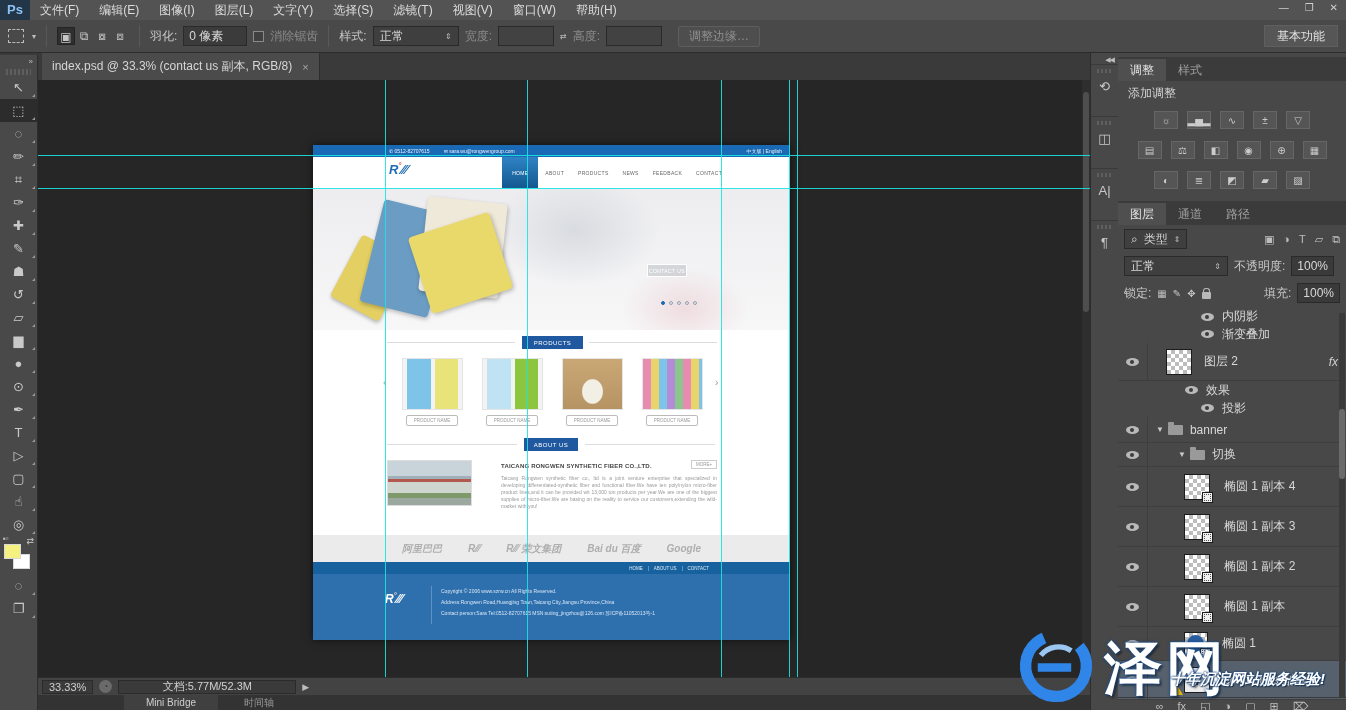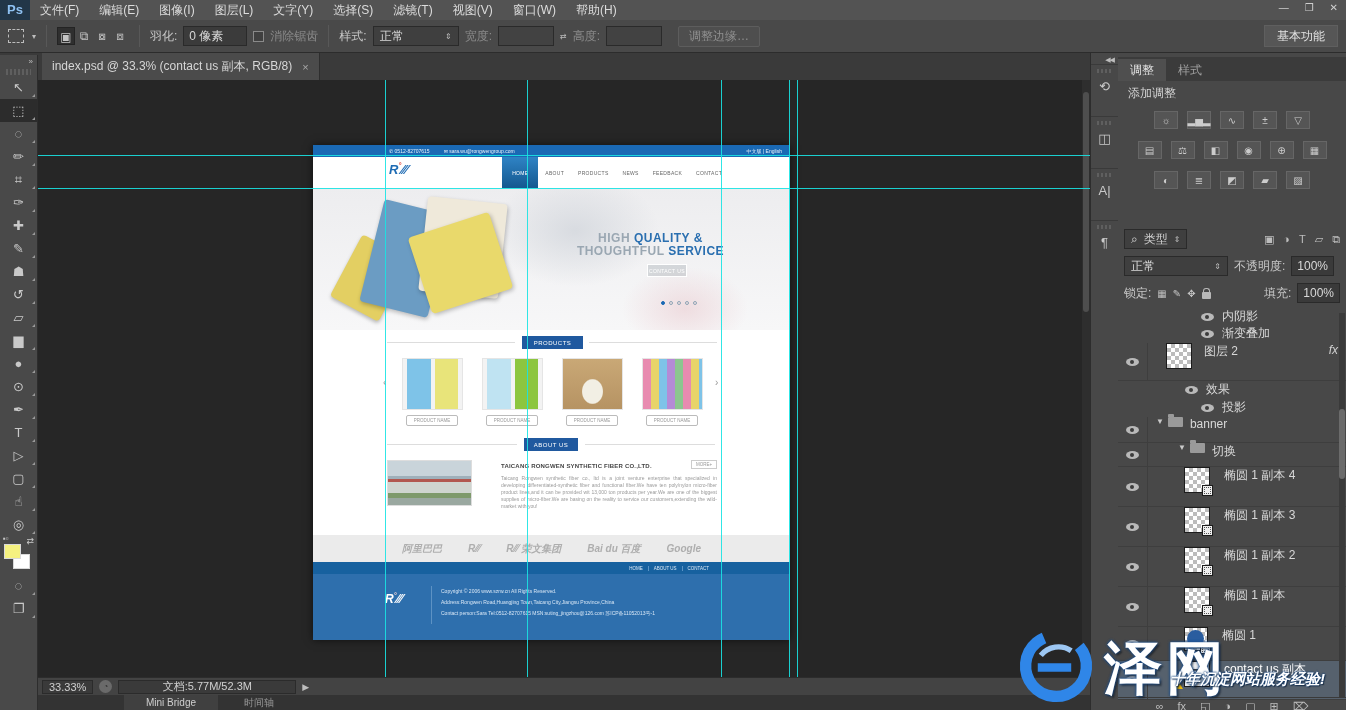--- a/index.html
+++ b/index.html
@@ -136,21 +136,21 @@
            gap:6px;padding:0 6px;font-size:12px;color:#d0d0d0;}
   .fic{color:#bdbdbd;font-size:11px;}
   .blendrow{position:absolute;left:6px;top:203px;width:216px;display:flex;align-items:center;gap:6px;font-size:12px;}
   .lockrow{position:absolute;left:6px;top:230px;width:216px;display:flex;align-items:center;gap:6px;font-size:12px;}
   .valbox{height:20px;background:#3a3a3a;border:1px solid #2a2a2a;display:flex;align-items:center;padding:0 5px;color:#d8d8d8;}
   .lockic{color:#c2c2c2;font-size:10px;}
   .locksh{width:9px;height:7px;background:#b8b8b8;position:relative;margin-top:4px;border-radius:1px;}
   .locksh::before{content:"";position:absolute;top:-4px;left:1px;width:5px;height:4px;
       border:1.5px solid #b8b8b8;border-bottom:none;border-radius:3px 3px 0 0;}
   .lrows{position:absolute;left:0;top:255px;width:228px;}
-  .lrow{position:relative;width:228px;border-bottom:1px solid #3e3e3e;display:flex;align-items:flex-start;font-size:12px;}
+  .lrow{position:relative;width:228px;border-bottom:1px solid #3e3e3e;display:flex;align-items:center;font-size:12px;}
   .eyebox{width:30px;height:100%;border-right:1px solid #3e3e3e;display:flex;align-items:center;justify-content:center;flex:none;}
   .eye{width:13px;height:8px;border-radius:50%;background:#b9b9b9;position:relative;}
   .eye::after{content:"";position:absolute;left:4px;top:2px;width:4px;height:4px;border-radius:50%;background:#3c3c3c;}
   .thumb{width:26px;height:26px;border:1px solid #1c1c1c;background-color:#fff;flex:none;position:relative;
      background-image:linear-gradient(45deg,#bcbcbc 25%,transparent 25%,transparent 75%,#bcbcbc 75%),
                       linear-gradient(45deg,#bcbcbc 25%,transparent 25%,transparent 75%,#bcbcbc 75%);
      background-size:8px 8px;background-position:0 0,4px 4px;}
   .thumb .badge{position:absolute;right:-4px;bottom:-4px;width:11px;height:11px;background:#efefef;
      border:1px solid #1c1c1c;outline:1px dotted #555;outline-offset:-3px;}
   .thumb.blue::before{content:"";position:absolute;left:2px;top:2px;width:17px;height:17px;border-radius:50%;background:#2a5d9f;}
@@ -345,24 +345,20 @@
           <span class="ni">FEEDBACK</span>
           <span class="ni">CONTACT</span>
         </div>
     </div>
 
     <div class="abs pbanner">
       <div class="towel" style="left:30px;top:55px;width:55px;height:70px;background:#e3cf62;transform:rotate(28deg);"></div>
       <div class="towel" style="left:58px;top:18px;width:70px;height:105px;background:#6b9cc3;transform:rotate(14deg);"></div>
       <div class="towel" style="left:110px;top:12px;width:80px;height:95px;background:#efe9da;transform:rotate(6deg);"></div>
       <div class="towel" style="left:105px;top:35px;width:85px;height:80px;background:#e9d96b;transform:rotate(-18deg);"></div>
-      <div class="btxt">
-        <span class="g">HIGH </span><span class="b">QUALITY &amp;</span><br>
-        <span class="g">THOUGHTFUL </span><span class="b">SERVICE</span>
-      </div>
       <div class="bbtn">CONTACT US</div>
       <div class="bdots">
         <span class="on"></span>
           <span></span>
           <span></span>
           <span></span>
           <span></span>
       </div>
     </div>
 
@@ -483,20 +479,25 @@
       </div>
     <div class="adjrow" style="top:118px;">
 
     <span class="adjic">◐</span>
         <span class="adjic">≣</span>
         <span class="adjic">◩</span>
         <span class="adjic">▰</span>
         <span class="adjic">▨</span>
       </div>
 
+    <div class="tabstrip" style="top:148px;">
+      <span class="ptab active">图层</span>
+      <span class="ptab">通道</span>
+      <span class="ptab">路径</span>
+    </div>
     <div class="filterrow">
       <span class="kindsel">
         <span>⌕</span>
         <span>类型</span>
         <span class="caret">⇕</span>
       </span>
       <span style="flex:1"></span>
       <span class="flex" style="gap:9px;">
 
       <span class="fic">▣</span>

